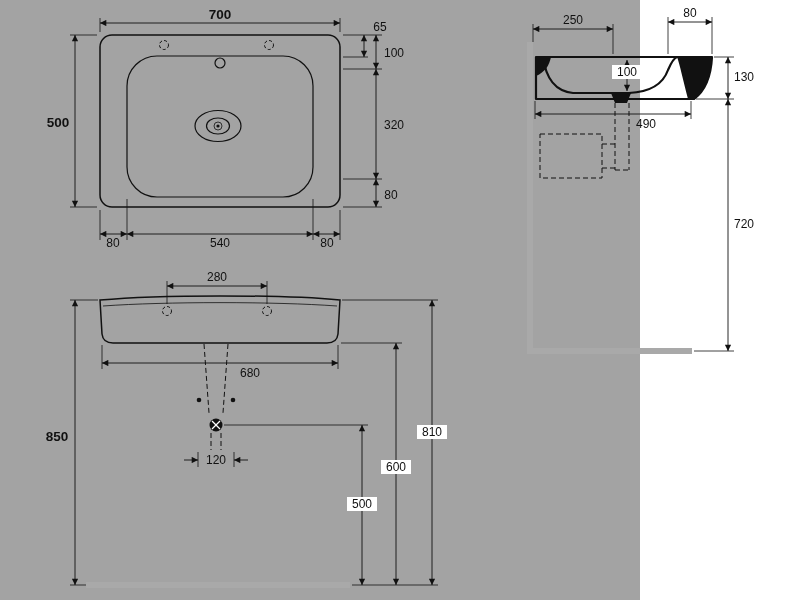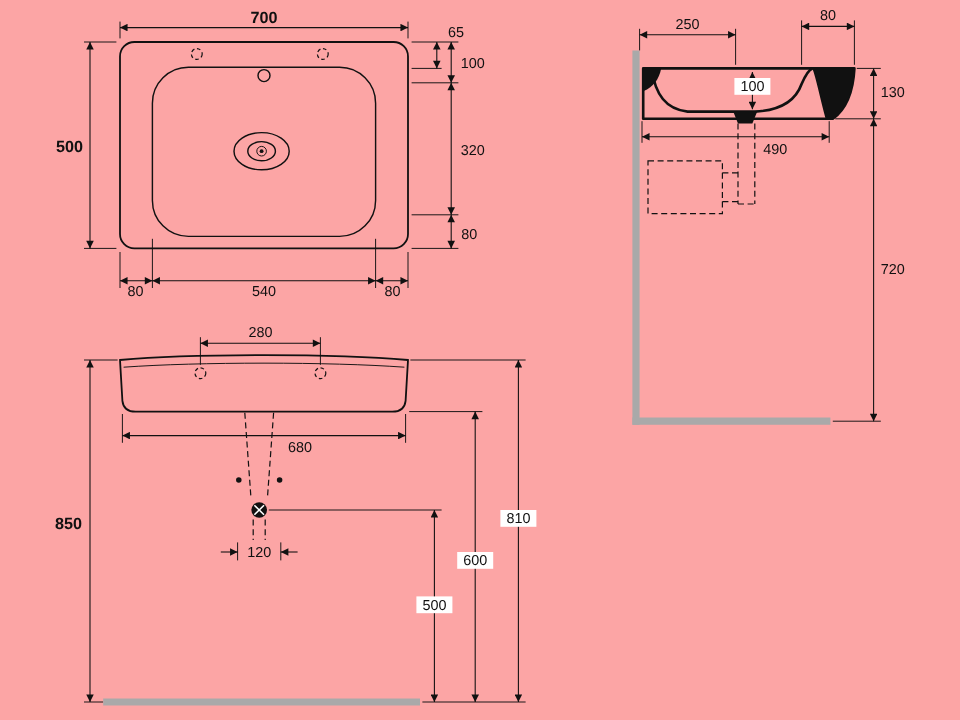--- a/index.html
+++ b/index.html
@@ -1,16 +1,16 @@
 <!DOCTYPE html>
 <html><head>
 <meta charset="utf-8">
 <style>
   html,body{margin:0;padding:0;background:#ffffff}
-  .stage{width:800px;height:600px;background:#fca5a5}
+  .stage{width:640px;height:600px;background:#a3a3a3}
   svg{display:block}
   .ln{stroke:#111;fill:none;stroke-linecap:butt}
   .thin{stroke-width:.8}
   .dim{stroke-width:.9}
   .out{stroke-width:2.2;stroke-linejoin:round}
   .out2{stroke-width:1.5}
   .mid{stroke-width:1.2}
   .dash{stroke-dasharray:5 3;stroke-width:1}
   .dash2{stroke-dasharray:3 2.2;stroke-width:1}
   .gray{stroke:#a9a9a9;stroke-width:6;fill:none}

